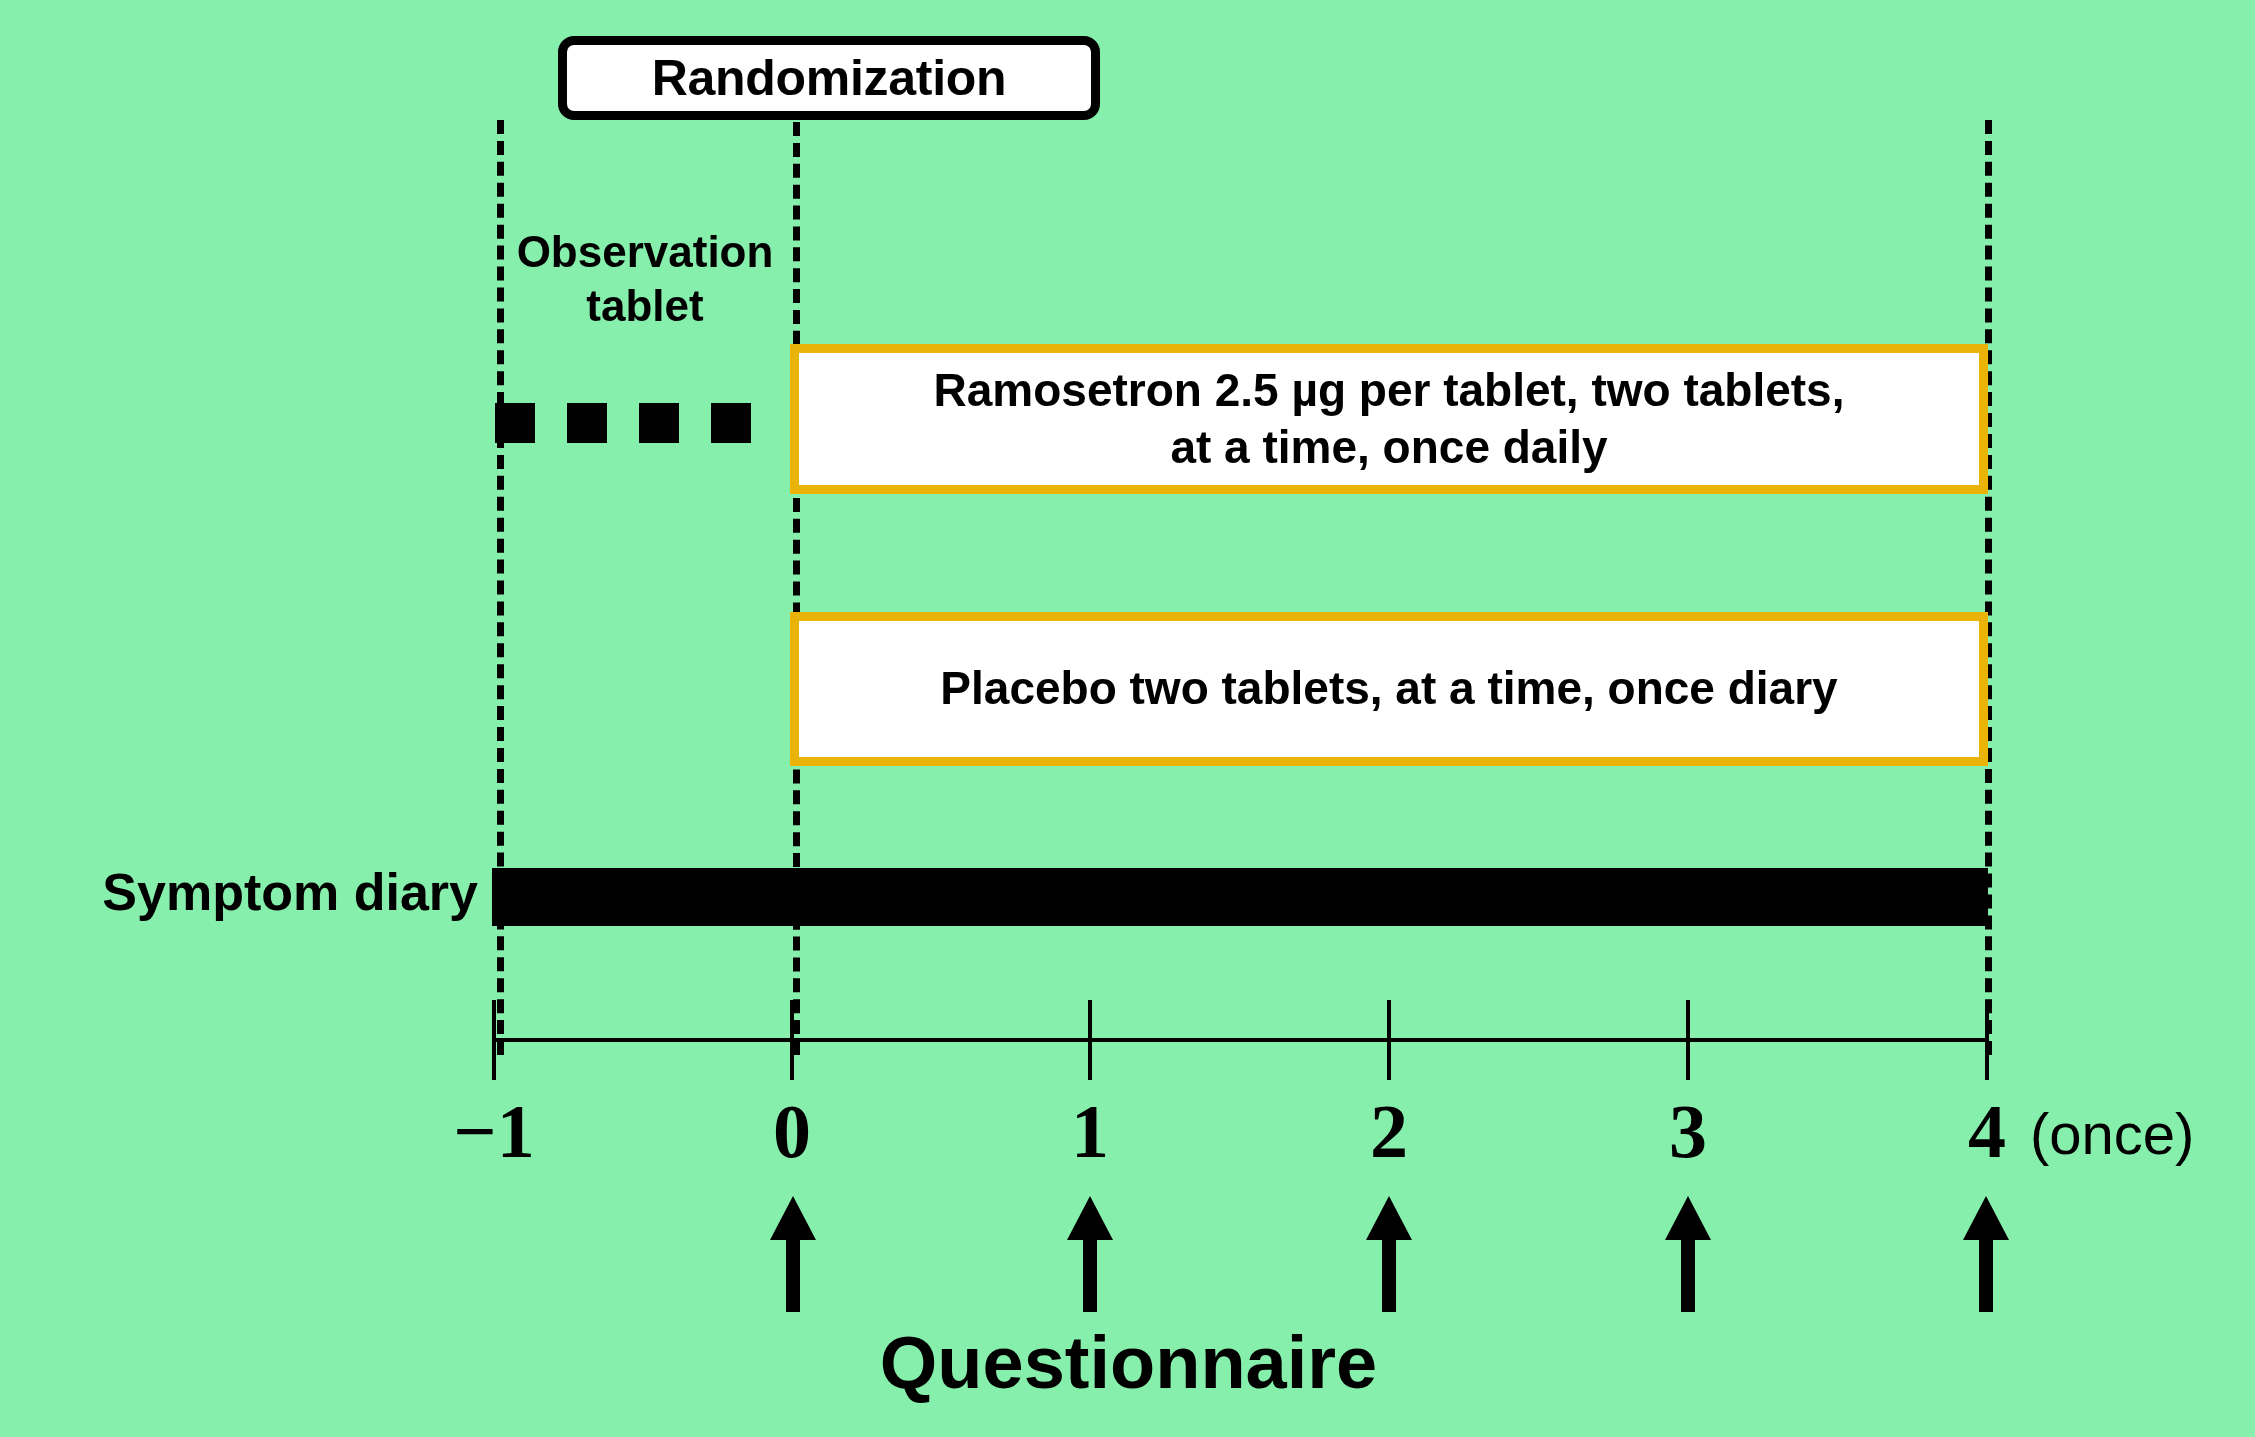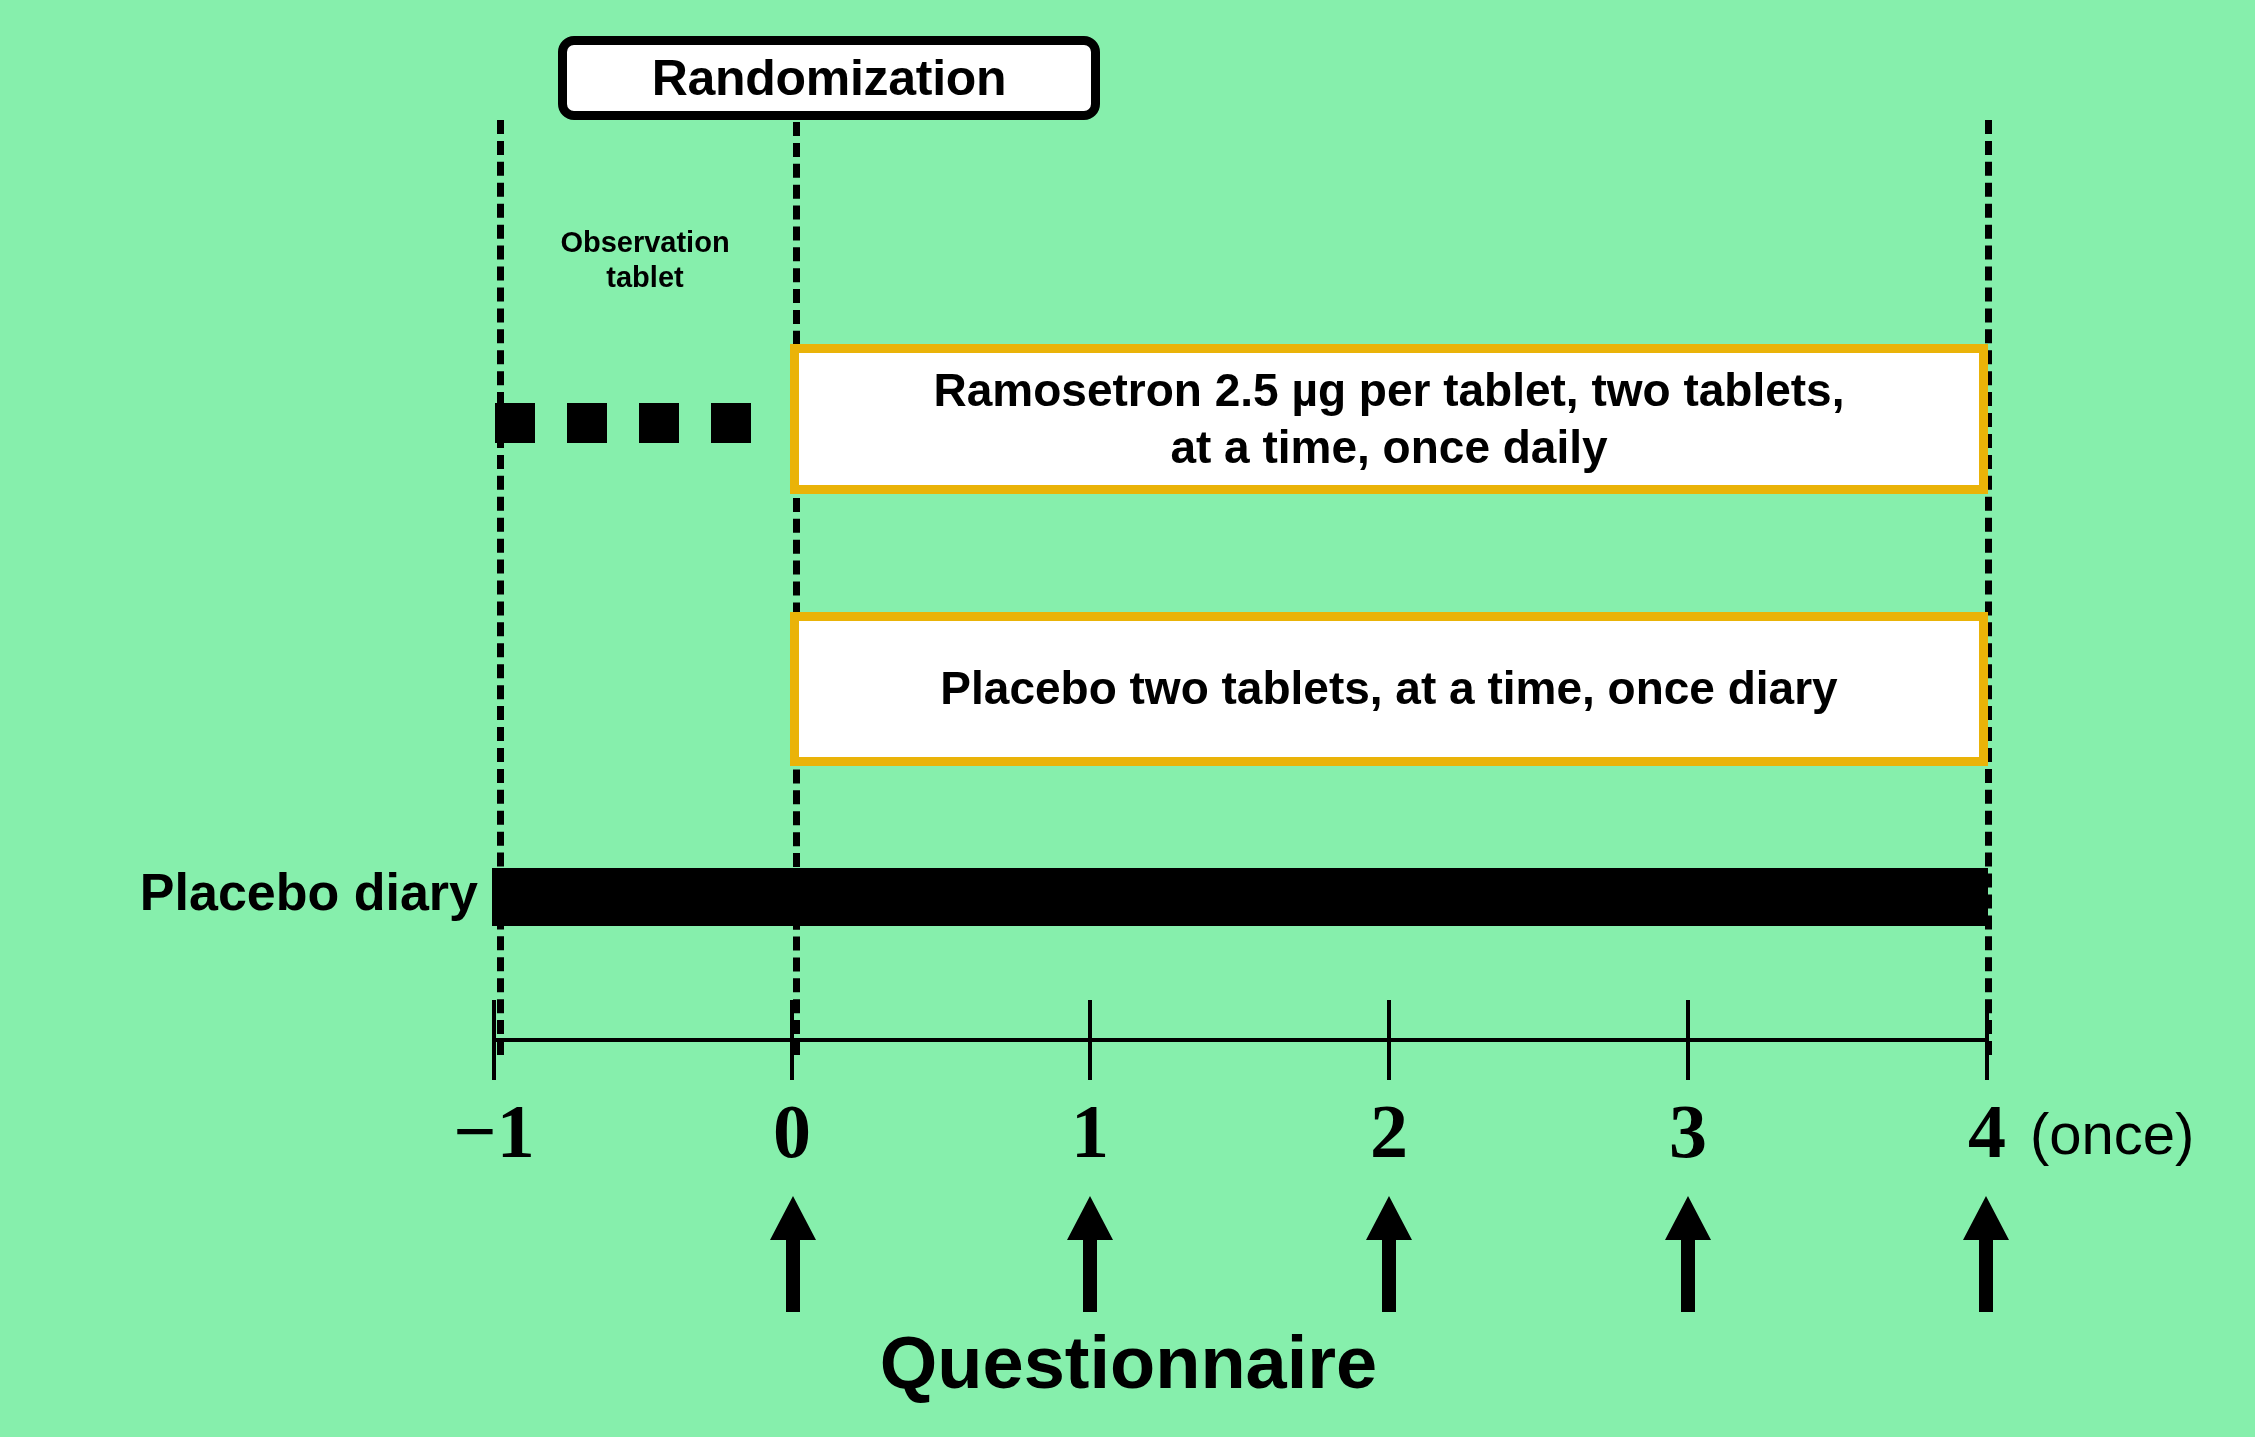--- a/index.html
+++ b/index.html
@@ -49,21 +49,21 @@
     line-height: 1;
   }
 
   
   #observation-period-label {
     position: absolute;
     left: 500px;
     top: 225px;
     width: 290px;
     text-align: center;
-    font-size: 29px;
+    font-size: 44px;
     font-weight: bold;
     line-height: 1.22;
     color: #000000;
   }
 
   
   #observation-dash-run {
     position: absolute;
     left: 495px;
     top: 403px;
@@ -224,21 +224,21 @@
       <span>at a time, once daily</span>
     </div>
   </div>
 
   <div class="arm-box" id="placebo-box">
     <div class="arm-text">
       <span>Placebo two tablets, at a time, once diary</span>
     </div>
   </div>
 
-  <div id="symptom-diary-label">Placebo diary</div>
+  <div id="symptom-diary-label">Symptom diary</div>
   <div id="symptom-diary-bar"></div>
 
   <div id="axis-line"></div>
   <div class="axis-tick tick-end" style="left:492px;"></div>
   <div class="axis-tick tick-inner" style="left:790px;"></div>
   <div class="axis-tick tick-inner" style="left:1088px;"></div>
   <div class="axis-tick tick-inner" style="left:1387px;"></div>
   <div class="axis-tick tick-inner" style="left:1686px;"></div>
   <div class="axis-tick tick-end" style="left:1985px;"></div>
 

